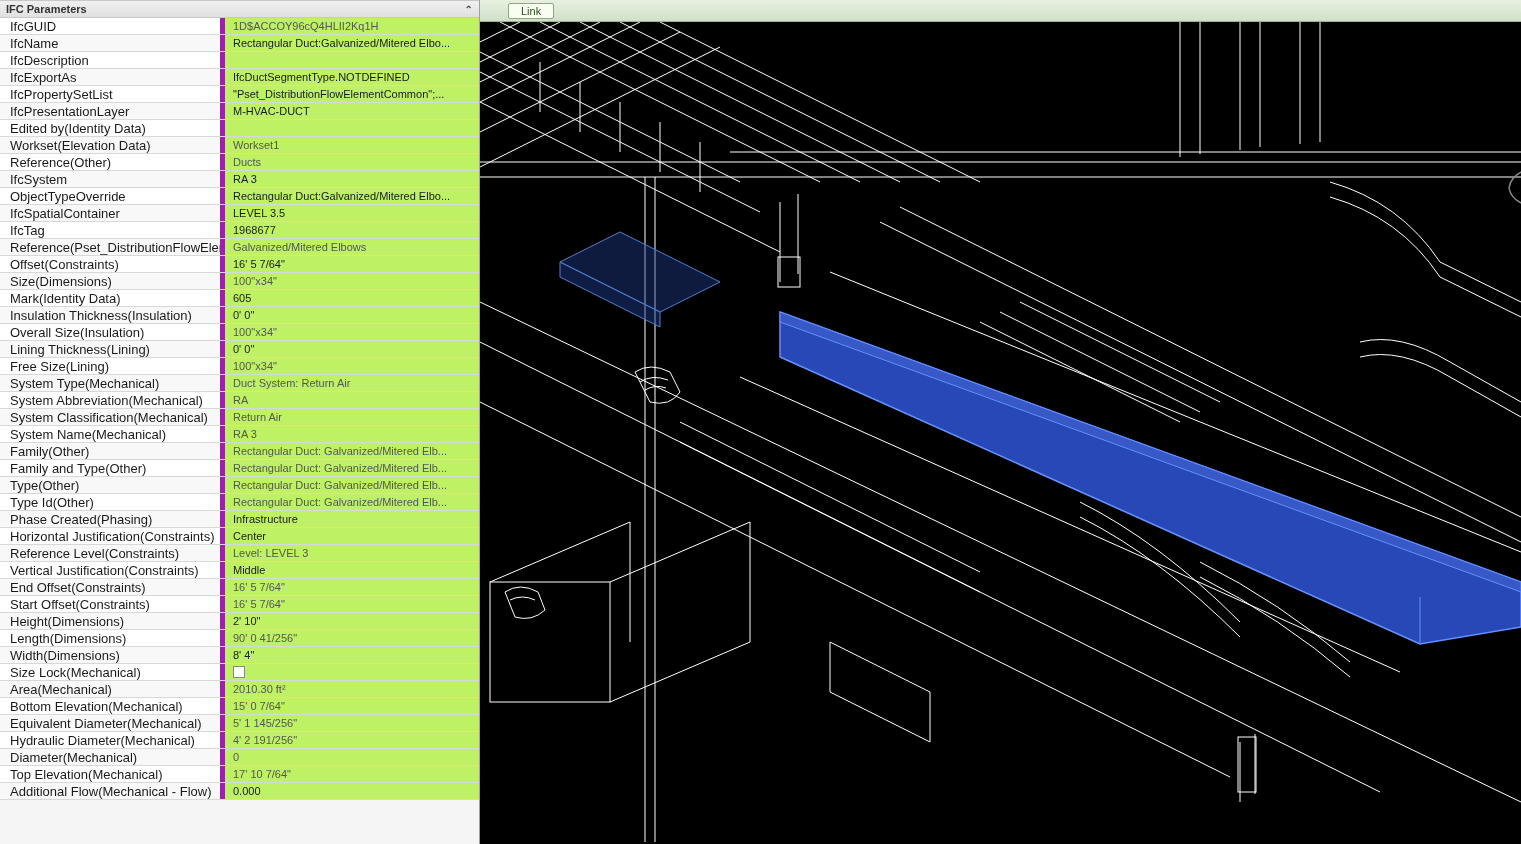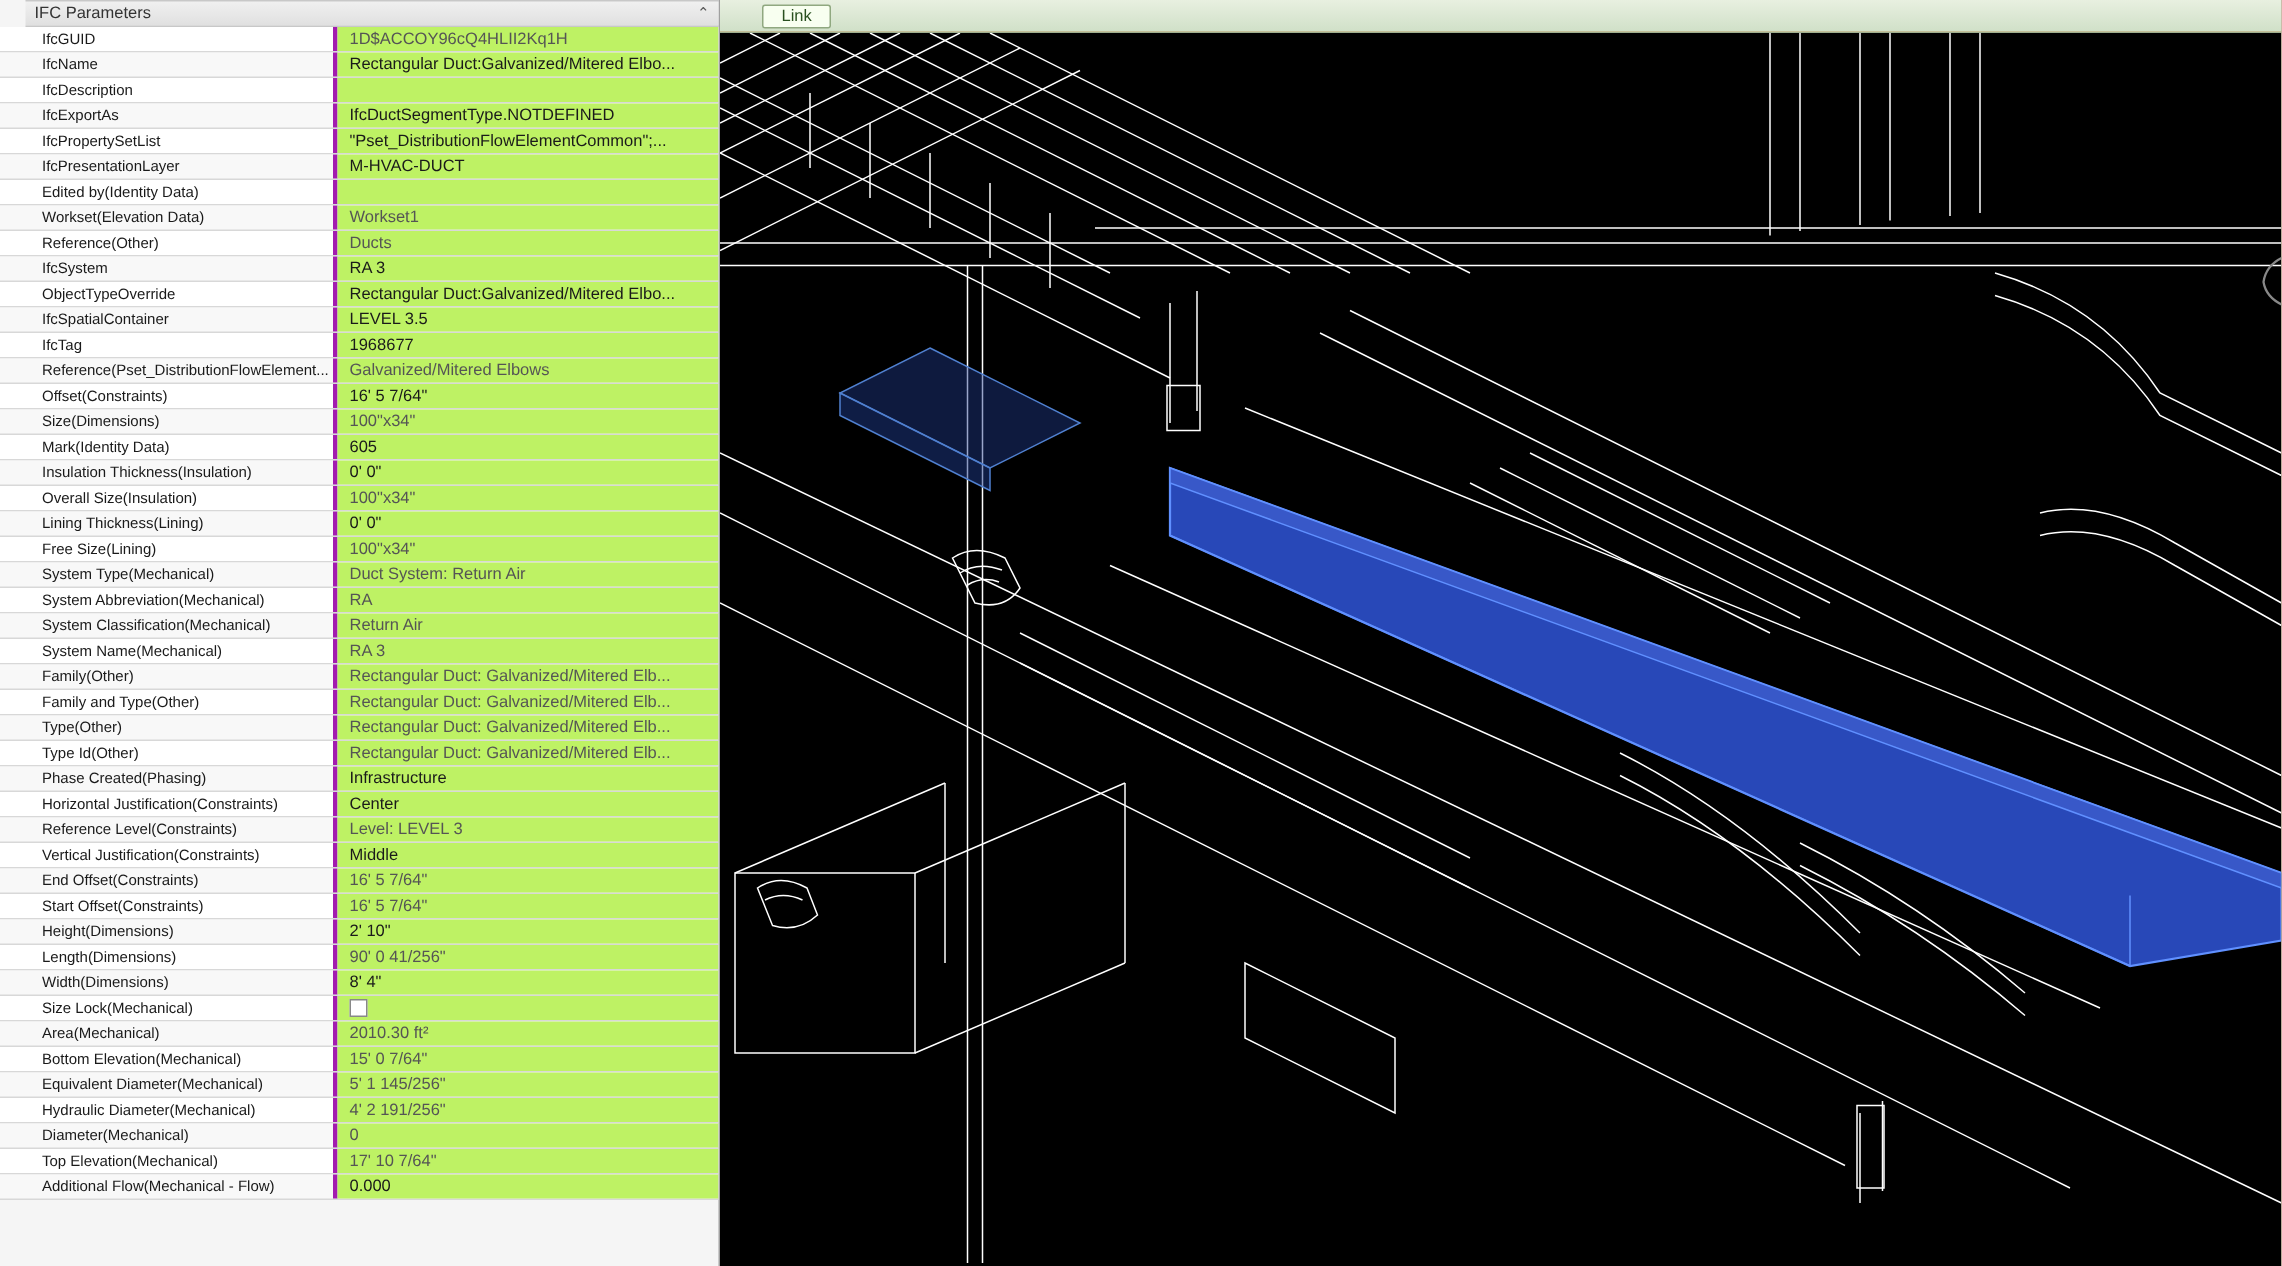--- a/index.html
+++ b/index.html
@@ -22,27 +22,26 @@
       background: #f5f5f5;
       border-right: 1px solid #a0a0a0;
       display: flex;
       flex-direction: column;
     }
     .section-header {
       background: linear-gradient(to bottom, #f0f0f0, #e0e0e0);
       border-top: 1px solid #c8c8c8;
       border-bottom: 1px solid #c8c8c8;
       padding: 2px 6px;
-      font-weight: normal;
+      font-weight: bold;
       font-size: 11px;
       display: flex;
       justify-content: space-between;
       align-items: center;
       color: #333;
-      margin-left: 17px;
     }
     .collapse-btn {
       font-size: 10px;
       color: #555;
       cursor: pointer;
     }
     .property-list {
       flex: 1;
       overflow-y: auto;
     }
@@ -51,24 +50,24 @@
       height: 17px;
       border-bottom: 1px solid #d8d8d8;
       align-items: center;
       background: #ffffff;
     }
     .property-row:nth-child(even) {
       background: #f8f8f8;
     }
     .property-name {
       width: 225px;
-      padding-left: 28px;
-      font-size: 10px;
+      padding-left: 10px;
+      font-size: 13px;
       color: #1a1a1a;
-      border-right: 3px solid #a21caf;
+      border-right: 5px solid #a21caf;
       white-space: nowrap;
       overflow: hidden;
       text-overflow: ellipsis;
       height: 100%;
       display: flex;
       align-items: center;
     }
     .property-value {
       flex: 1;
       padding-left: 8px;
@@ -91,21 +90,21 @@
     }
     .checkbox-box {
       width: 12px;
       height: 12px;
       border: 1px solid #888;
       background: #fff;
     }
     .viewport {
       flex: 1;
       height: 100%;
-      background: #fdba74;
+      background: #ef4444;
       position: relative;
       overflow: hidden;
     }
     .viewport-top-bar {
       position: absolute;
       top: 0;
       left: 0;
       right: 0;
       height: 22px;
       background: linear-gradient(to bottom, #e8f0e0, #d0e0c8);

